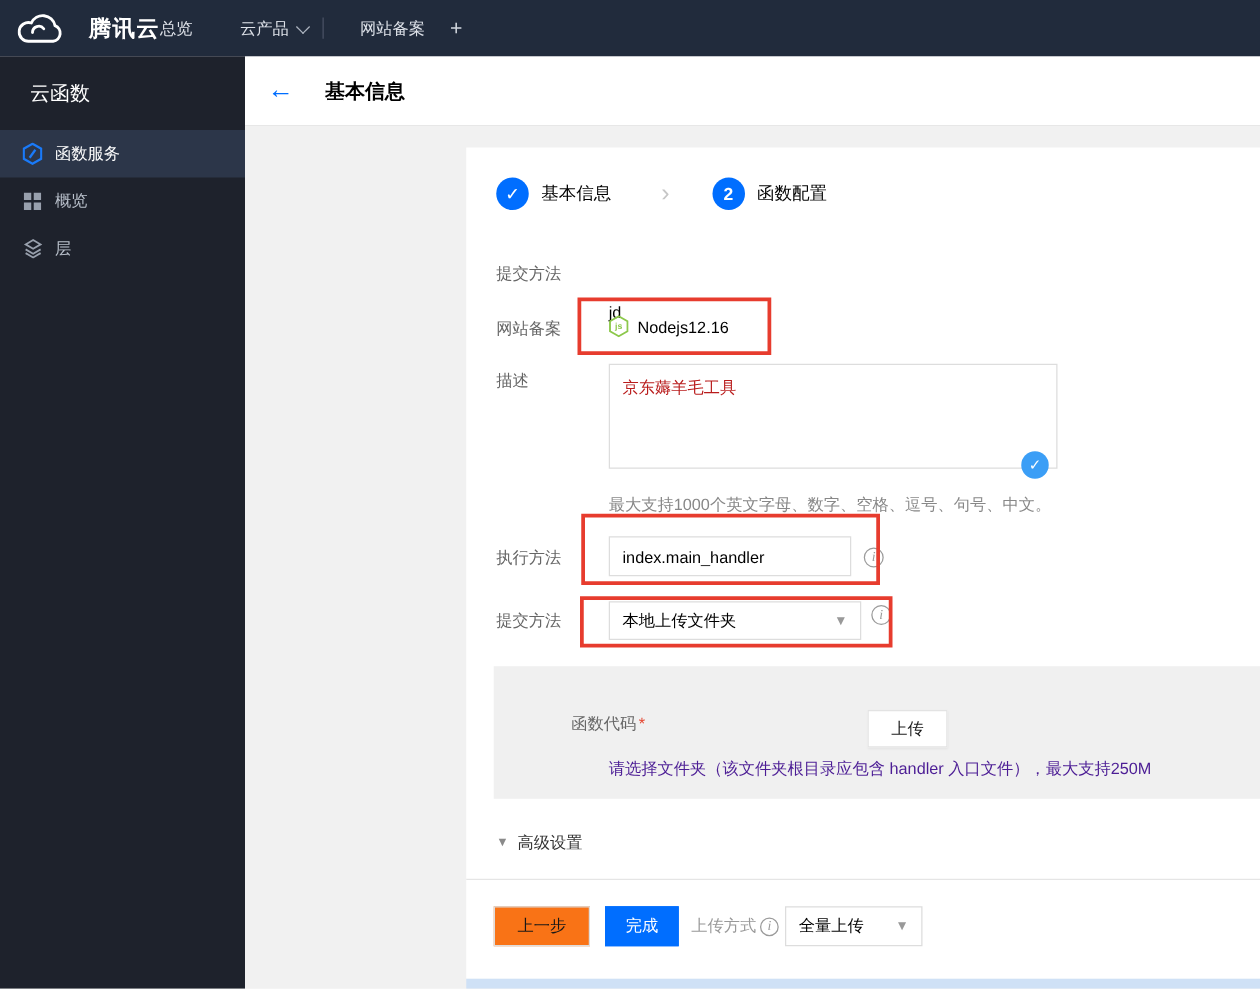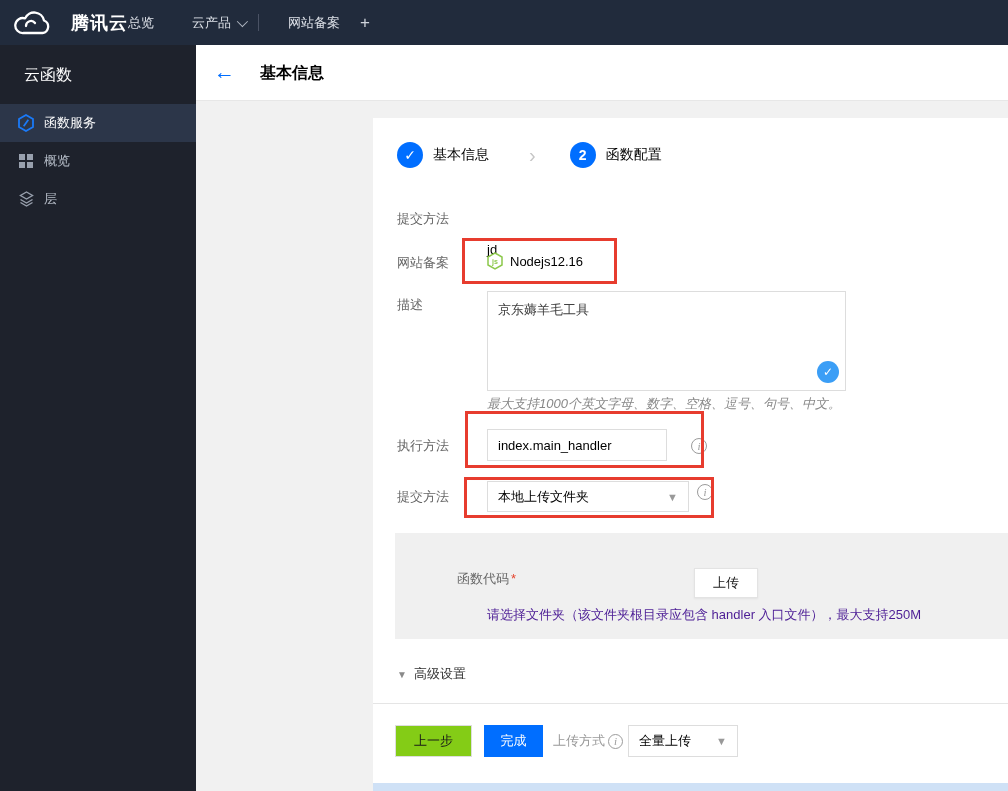--- a/index.html
+++ b/index.html
@@ -43,26 +43,26 @@
   .step-label { font-size:14px; font-weight:normal; color:#000; margin-left:10px; }
   .step-chev { color:#c6c6c6; font-size:20px; margin:0 34px 0 40px; font-weight:normal; }
 
   
   .flabel { position:absolute; left:24px; color:#666; }
   .fval { position:absolute; left:114px; color:#000;margin-top:32px; }
   .anno { position:absolute; border:3px solid #e73c2e; pointer-events:none; z-index:9; }
 
   .runtime-row { position:absolute; left:114px; top:134px; display:flex; align-items:center; gap:7px; color:#000; }
 
-  .desc-area { position:absolute; left:114px; top:173px; width:359px; height:100px; border:1px solid #ddd; padding:9px 10px; font:13px "Liberation Sans","DejaVu Sans",sans-serif; color:#404040; resize:none; outline:none; background:#fff; }
+  .desc-area { position:absolute; left:114px; top:173px; width:359px; height:84px; border:1px solid #ddd; padding:9px 10px; font:13px "Liberation Sans","DejaVu Sans",sans-serif; color:#b91c1c; resize:none; outline:none; background:#fff; }
   .desc-check { position:absolute; left:444px; top:243px; width:22px; height:22px; border-radius:50%; background:#3b9ef6; color:#fff; display:flex; align-items:center; justify-content:center; font-size:12px; font-weight:bold; z-index:8; }
-  .desc-hint { position:absolute; left:114px; top:277px; color:#888;font-style:italic; }
+  .desc-hint { position:absolute; left:114px; top:277px; color:#888; }
 
   .txt-input { position:absolute; border:1px solid #ddd; padding:0 10px; font:13px "Liberation Sans","DejaVu Sans",sans-serif; color:#000; outline:none; background:#fff; }
-  #handler-input { left:114px; top:311px; width:180px; height:32px; }
+  #handler-input { left:114px; top:311px; width:194px; height:32px; }
 
   .info-icon { position:absolute; width:16px; height:16px; border:1px solid #9b9b9b; border-radius:50%; color:#9b9b9b; font-size:11px; line-height:14px; text-align:center; cursor:pointer; font-family:"Liberation Serif",serif; font-style:italic; }
   #handler-info { left:318px; top:320px; }
   #submit-info { left:324px; top:366px; }
 
   .select-box { position:absolute; border:1px solid #ddd; background:#fff; display:flex; align-items:center; padding:0 10px; color:#000; cursor:pointer; }
   #submit-select { left:114px; top:363px; width:202px; height:31px; }
   .sel-caret { margin-left:auto; color:#999; font-size:11px; }
 
   
@@ -71,21 +71,21 @@
   .req { color:#e5442e; margin-left:2px; }
   .code-input { position:absolute; left:92px; top:35px; width:195px; height:30px; border:1px solid #dcdcdc; background:#f6f6f6; padding:0 10px; font:13px "Liberation Sans","DejaVu Sans",sans-serif; color:#bcbcbc; }
   .upload-btn { position:absolute; left:299px; top:35px; width:64px; height:30px; background:#fff; border:1px solid #e3e3e3; color:#181818; font-size:13px; cursor:pointer; box-shadow:0 1px 2px rgba(0,0,0,.06); }
   .code-hint { position:absolute; left:92px; top:73px; color:#4c1d95; }
 
   
   .advanced { position:absolute; left:24px; top:547px; color:#333; cursor:pointer; display:flex; align-items:center; gap:7px; }
   .adv-tri { color:#8a8a8a; font-size:10px; }
   .divider { position:absolute; left:0; top:585px; width:635px; height:1px; background:#e5e5e5; }
   .btn { position:absolute; height:32px; font-size:13px; cursor:pointer; display:flex; align-items:center; justify-content:center; }
-  #prev-btn { left:22px; top:607px; width:77px; background:#84cc16; border:1px solid #ddd; color:#181818; }
+  #prev-btn { left:22px; top:607px; width:77px; background:#f97316; border:1px solid #ddd; color:#181818; }
   #finish-btn { left:111px; top:607px; width:59px; background:#006eff; border:1px solid #006eff; color:#fff; }
   .upmode-label { position:absolute; left:180px; top:614px; color:#999; display:flex; align-items:center; gap:3px; }
   .upmode-info { position:static; width:15px; height:15px; line-height:13px; }
   #mode-select { left:255px; top:607px; width:110px; height:32px; }
 
   svg { display:block; }
 </style>
 </head>
 <body>
 

